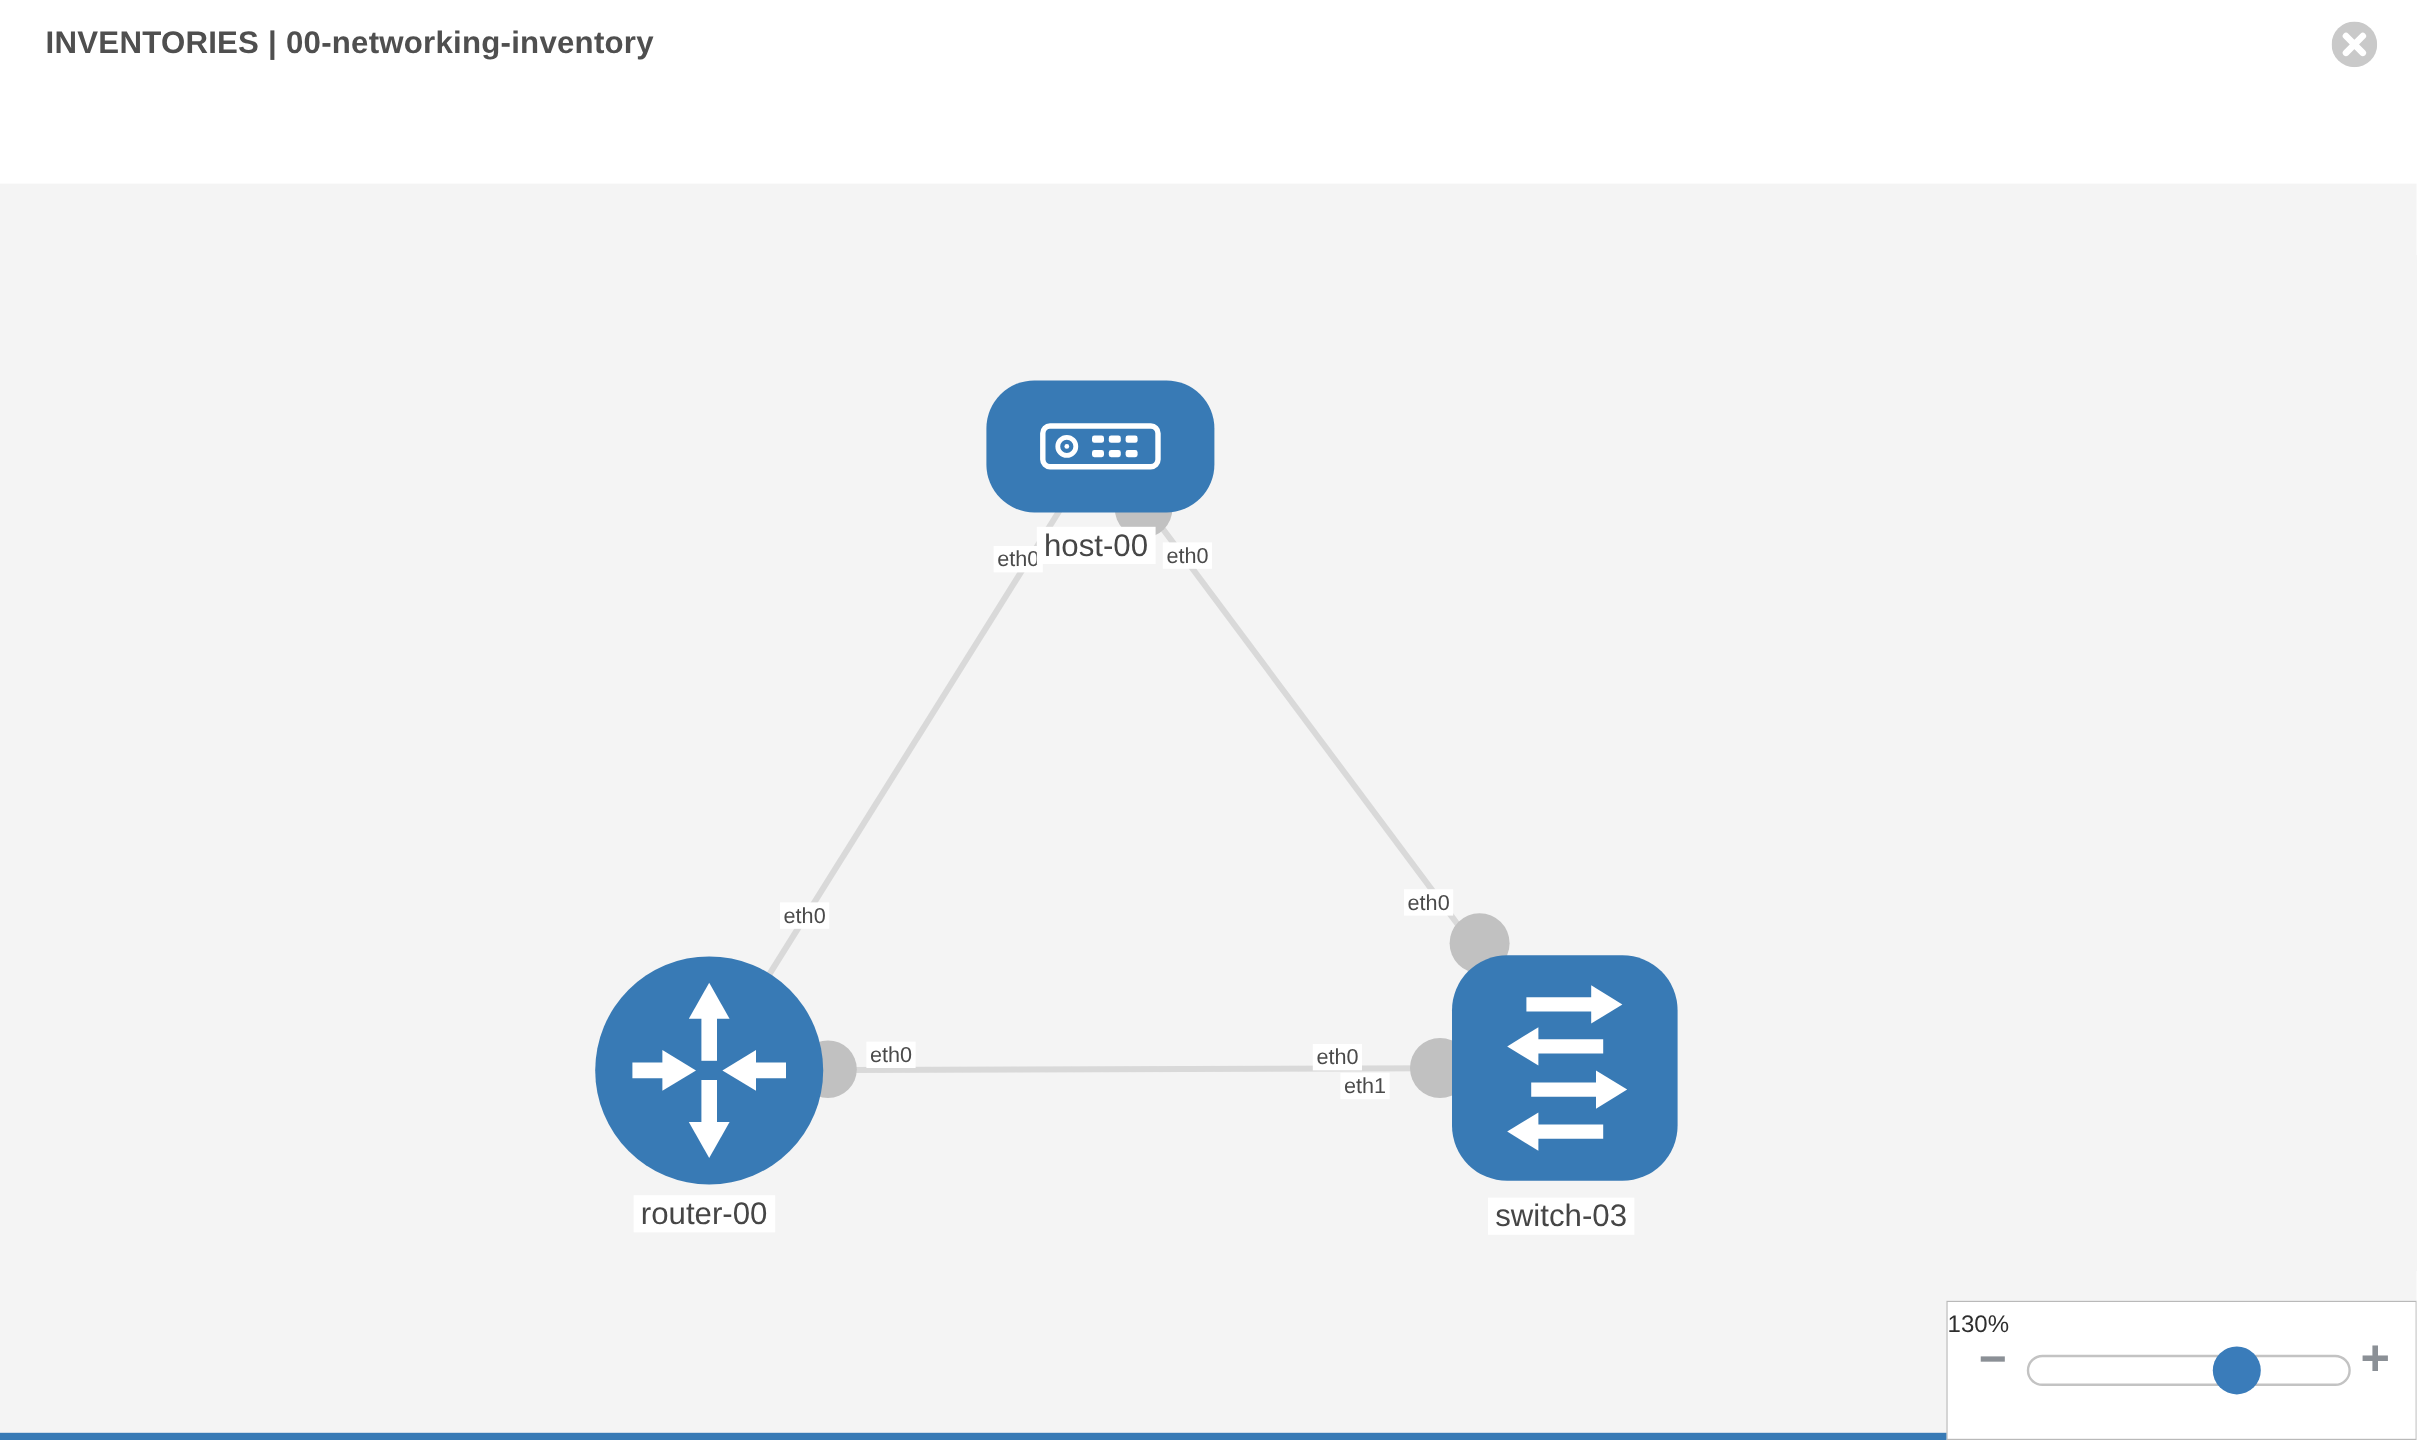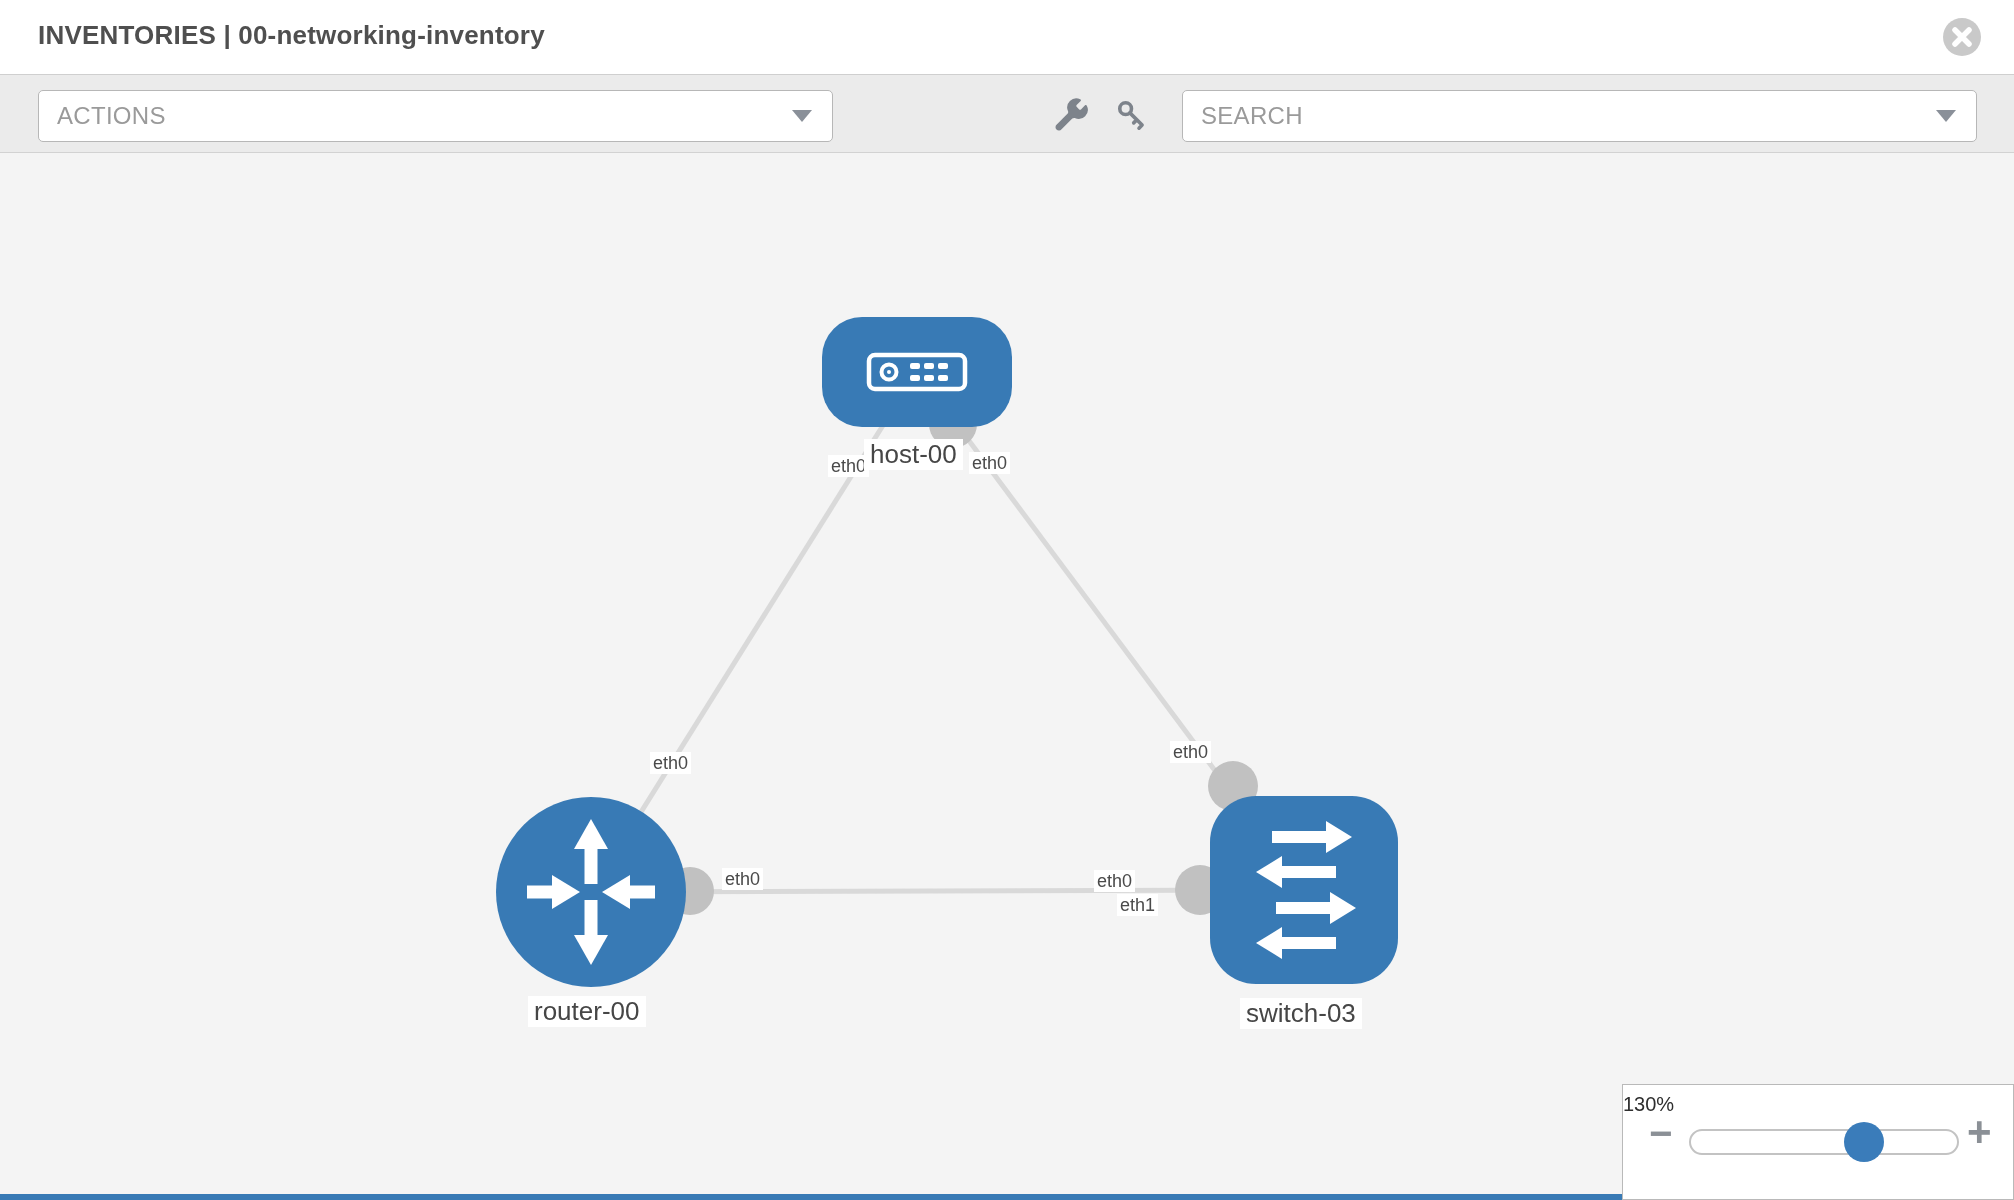--- a/index.html
+++ b/index.html
@@ -60,44 +60,20 @@
   <div class="header">
     <div class="title">INVENTORIES | 00-networking-inventory</div>
     <div class="close-btn">
       <svg width="38" height="38">
         <circle cx="19" cy="19" r="19" fill="#c9c9c9"></circle>
         <path d="M12 12 L26 26 M26 12 L12 26" stroke="#ffffff" stroke-width="5.5" stroke-linecap="round"></path>
       </svg>
     </div>
   </div>
 
-  <div class="toolbar">
-    <div class="select-box" id="actions-select">
-      <span class="select-label">ACTIONS</span>
-      <span class="caret"></span>
-    </div>
-
-    <div class="tool-icon" id="wrench-btn">
-      <svg width="34" height="34" viewBox="0 0 32 32">
-        <path fill="#7d838b" d="M30.9 7.2c-.3-.7-1.2-.9-1.7-.3l-3.6 3.6a1.5 1.5 0 0 1-2.1 0l-2-2a1.5 1.5 0 0 1 0-2.1l3.6-3.6c.5-.5.3-1.4-.4-1.7a8.6 8.6 0 0 0-11.4 11.5c.2.8 0 1.7-.6 2.3L2.6 25a3.2 3.2 0 1 0 4.5 4.5l10.1-10.1c.6-.6 1.5-.8 2.3-.6A8.6 8.6 0 0 0 30.9 7.2z"></path>
-      </svg>
-    </div>
-
-    <div class="tool-icon" id="key-btn">
-      <svg width="34" height="34" viewBox="0 0 32 32">
-        <circle cx="10" cy="10" r="5.5" fill="none" stroke="#7d838b" stroke-width="3.4"></circle>
-        <path d="M14 14 L25.5 25.5 M25.5 25.5 L22.6 28.4 M20.5 20.5 L17.6 23.4" fill="none" stroke="#7d838b" stroke-width="3.4" stroke-linecap="round"></path>
-      </svg>
-    </div>
-
-    <div class="select-box" id="search-select">
-      <span class="select-label">SEARCH</span>
-      <span class="caret"></span>
-    </div>
-  </div>
 
   <div class="canvas">
     <svg width="2014" height="1047" viewBox="0 0 2014 1047">
 
       <g stroke="#d9d9d9" stroke-width="5">
         <line x1="917" y1="218" x2="591" y2="739"></line>
         <line x1="917" y1="218" x2="1304" y2="737"></line>
         <line x1="591" y1="739" x2="1304" y2="737"></line>
       </g>
 

